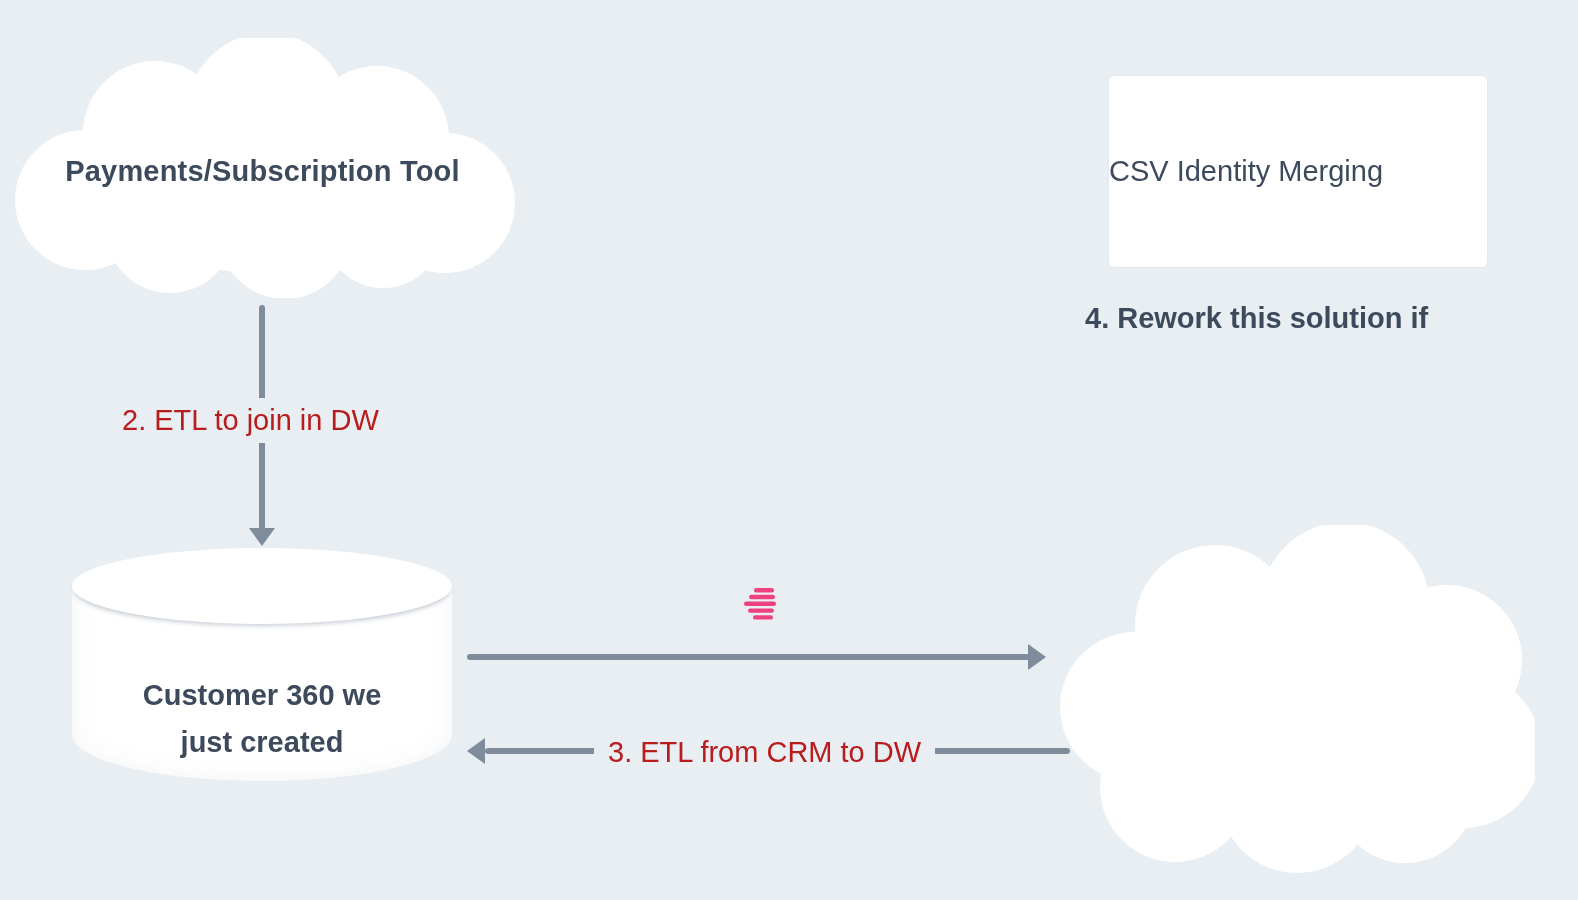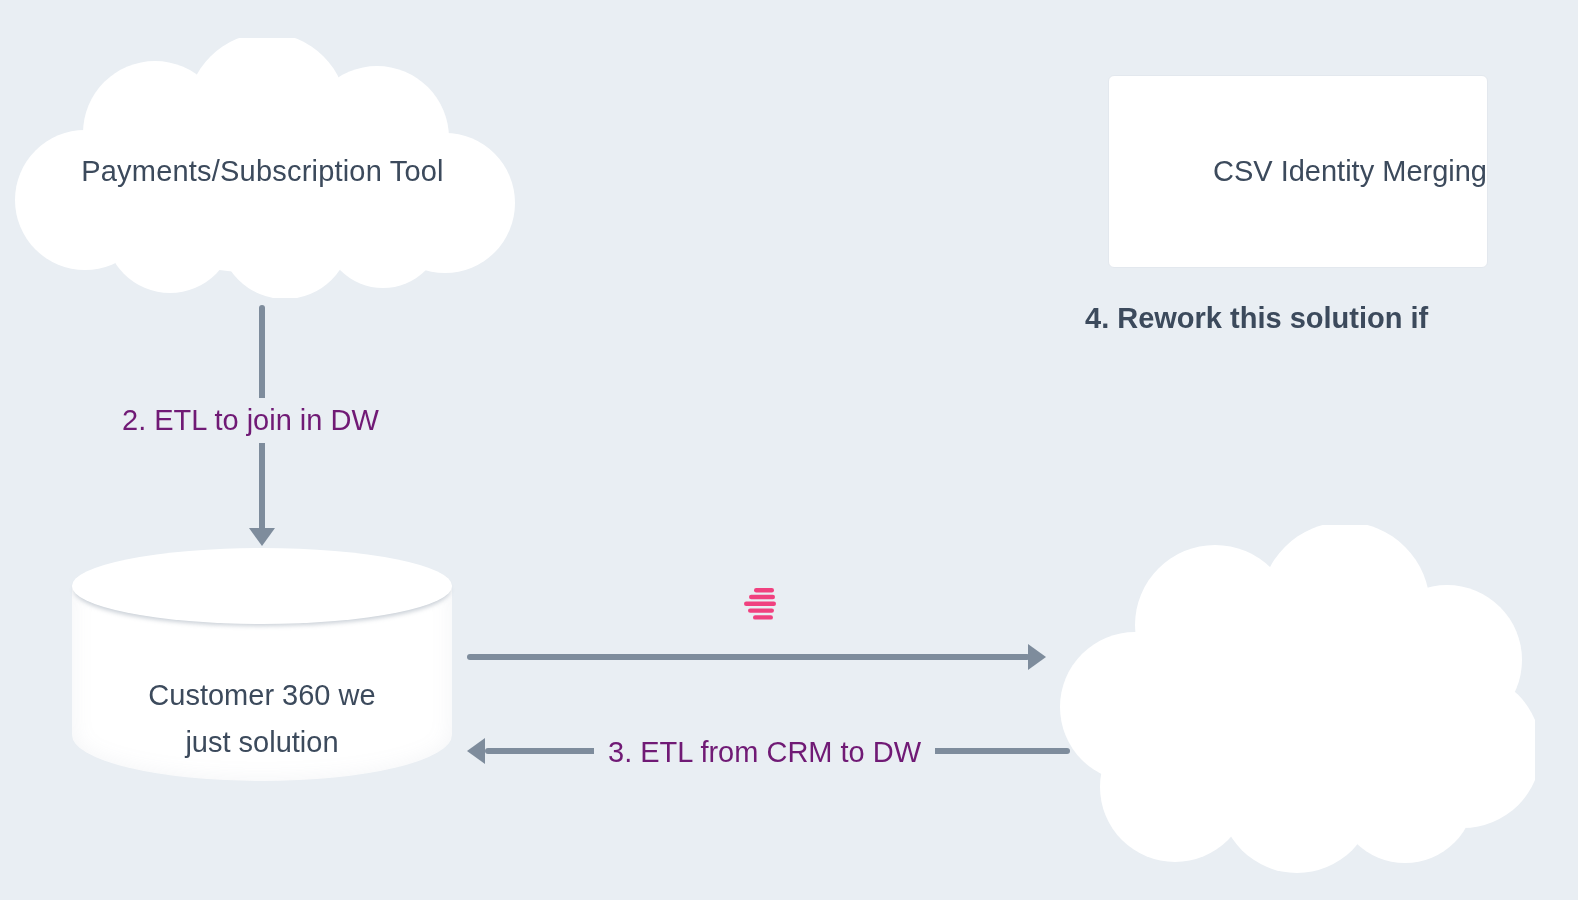--- a/index.html
+++ b/index.html
@@ -35,21 +35,21 @@
   
   .card {
     position: absolute;
     left: 1108px; top: 75px;
     width: 380px; height: 193px;
     background: #ffffff;
     border: 1px solid #e3e8ee;
     border-radius: 6px;
     display: flex;
     align-items: center;
-    justify-content: flex-end;
+    justify-content: flex-start;
   }
   .card .card-label {
     font-size: 29px;
     font-weight: 500;
     color: #3c4a5c;
     white-space: nowrap;
   }
 
   
   .cylinder-body {
@@ -67,21 +67,21 @@
     background: #ffffff;
     border-radius: 50%;
     box-shadow: 0 4px 4px -2px rgba(140,152,168,0.45);
   }
   .cylinder-label {
     position: absolute;
     left: 72px; top: 672px;
     width: 380px;
     text-align: center;
     font-size: 29px;
-    font-weight: 400;
+    font-weight: 700;
     line-height: 47px;
     color: #3c4a5c;
   }
 
   
   .line-v {
     position: absolute;
     background: #7e8c9c;
     width: 6px;
     border-radius: 3px;
@@ -110,21 +110,21 @@
     position: absolute;
     width: 0; height: 0;
     border-top: 13px solid transparent;
     border-bottom: 13px solid transparent;
     border-right: 18px solid #7e8c9c;
   }
   .edge-label {
     position: absolute;
     font-size: 29px;
     font-weight: 500;
-    color: #701a75;
+    color: #b91c1c;
     background: #e9eef3;
     padding: 6px 14px;
     white-space: nowrap;
   }
 
   
   .note {
     position: absolute;
     left: 1085px; top: 294px;
     font-size: 29px;
@@ -149,39 +149,39 @@
     <circle cx="150" cy="95" r="72"></circle>
     <circle cx="262" cy="75" r="80"></circle>
     <circle cx="372" cy="100" r="72"></circle>
     <circle cx="80" cy="162" r="70"></circle>
     <circle cx="440" cy="165" r="70"></circle>
     <circle cx="165" cy="190" r="65"></circle>
     <circle cx="280" cy="195" r="66"></circle>
     <circle cx="378" cy="190" r="60"></circle>
     <ellipse cx="260" cy="150" rx="180" ry="85"></ellipse>
   </svg>
-  <div class="node-label" style="left:10px; top:155px; width:505px;">Payments/Subscription Tool</div>
+  <div class="node-label" style="left:10px; top:155px; width:505px;font-weight:bold;">Payments/Subscription Tool</div>
 
   <div class="card">
     <div class="card-label">CSV Identity Merging</div>
   </div>
 
   <div class="note">
     <div>4. Rework this solution if</div>
   </div>
 
   <div class="line-v" style="left:259px; top:305px; height:226px;"></div>
   <div class="head-down" style="left:249px; top:528px;"></div>
   <div class="edge-label" style="left:108px; top:398px;">2. ETL to join in DW</div>
 
   <div class="cylinder-body"></div>
   <div class="cylinder-top"></div>
   <div class="cylinder-label">
     <div>Customer 360 we</div>
-    <div>just solution</div>
+    <div>just created</div>
   </div>
 
   <div class="line-h" style="left:467px; top:654px; width:563px;"></div>
   <div class="head-right" style="left:1028px; top:644px;"></div>
 
   <svg class="census-icon" viewBox="0 0 38 32">
     <g fill="#f0417f">
       <rect x="12" y="0" width="20" height="4.4" rx="2.2"></rect>
       <rect x="7" y="6.8" width="26" height="4.4" rx="2.2"></rect>
       <rect x="2" y="13.6" width="32" height="4.4" rx="2.2"></rect>

